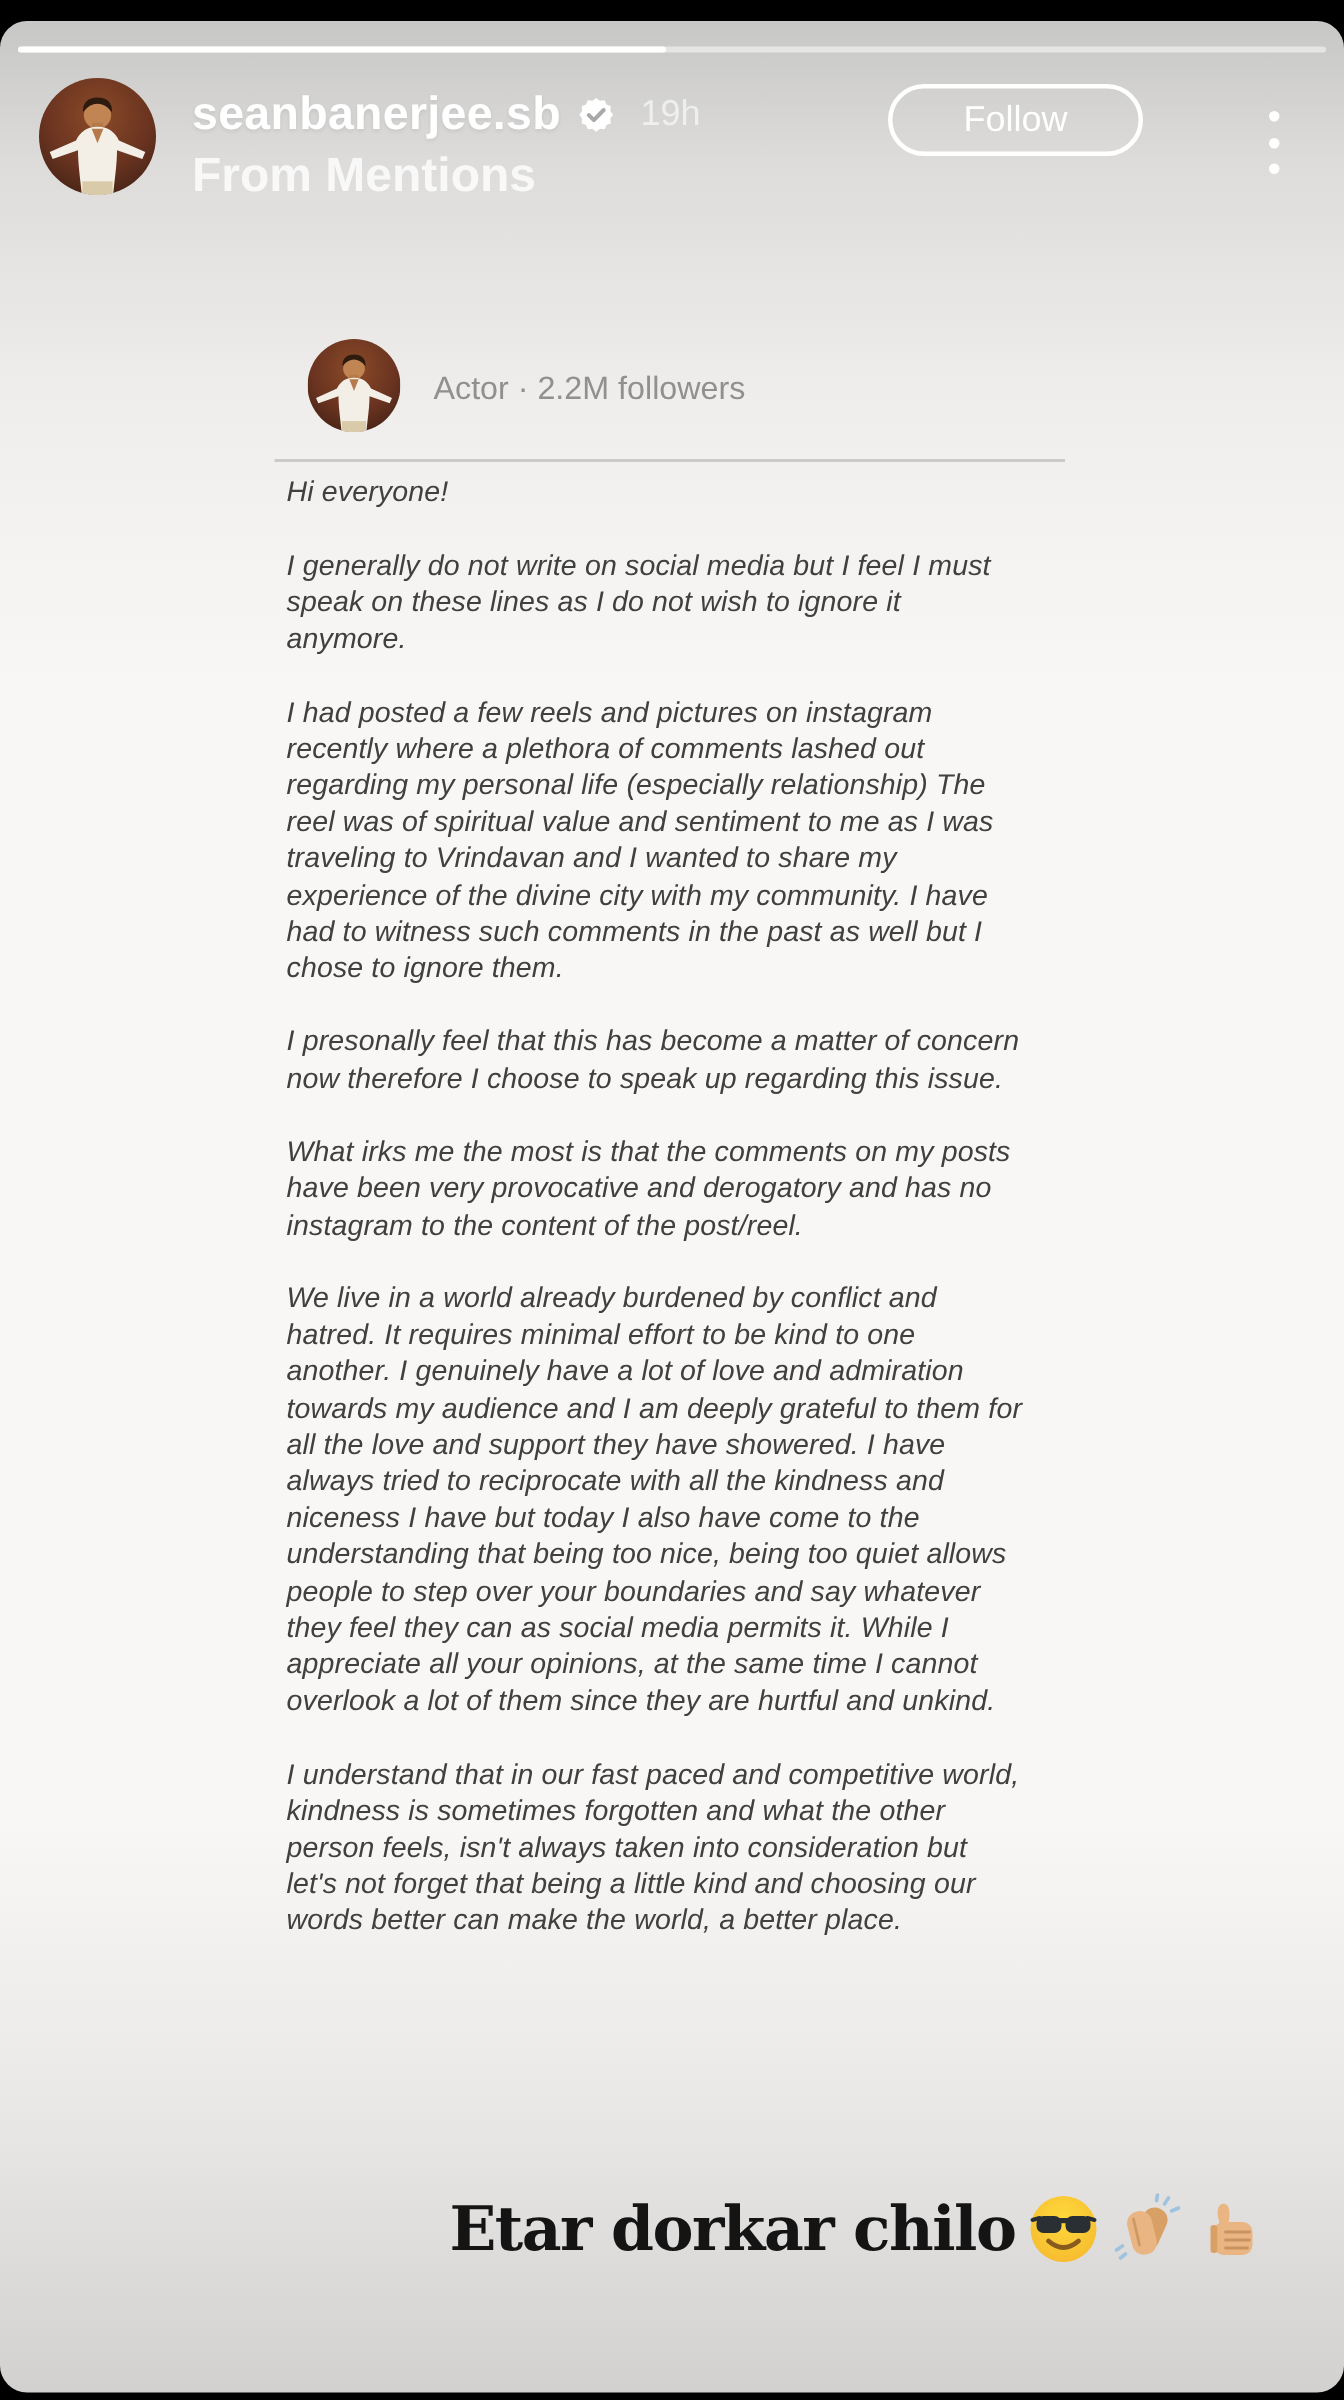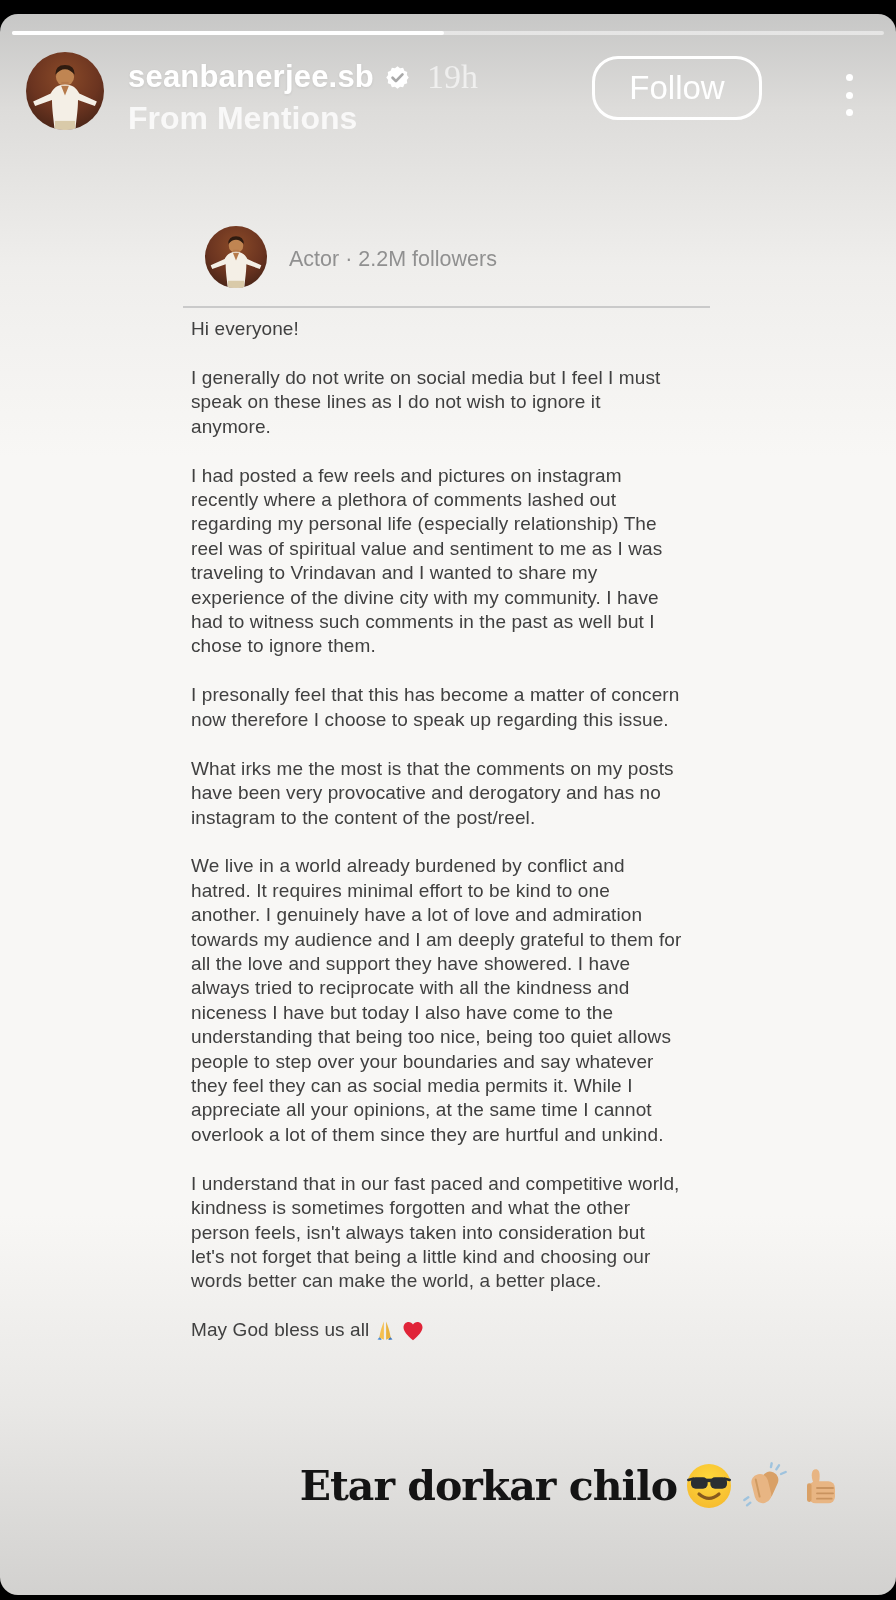--- a/index.html
+++ b/index.html
@@ -25,25 +25,25 @@
     position:absolute;left:0;top:0;width:78px;height:78px;border-radius:50%;overflow:hidden;
   }
   .story-avatar svg{display:block;width:100%;height:100%;}
   .header-text{position:absolute;left:102px;top:6px;}
   .username-row{display:flex;align-items:center;gap:10px;}
   .username{
     color:#fff;font-size:31px;font-weight:700;letter-spacing:.2px;
     text-shadow:0 1px 3px rgba(0,0,0,0.08);
   }
   .badge{width:27px;height:27px;display:inline-block;}
-  .timestamp{color:rgba(255,255,255,0.62);font-size:34px;font-weight:400;margin-left:6px;font-family:Liberation Serif, serif;}
+  .timestamp{color:rgba(255,255,255,0.62);font-size:24px;font-weight:400;margin-left:6px;}
   .source-label{color:rgba(255,255,255,0.8);font-size:32px;font-weight:600;margin-top:4px;}
   .follow-btn{
-    position:absolute;right:110px;top:4px;width:170px;height:64px;border:3px solid #fff;
-    border-radius:26px;background:transparent;color:#fff;font-size:33px;font-weight:500;
+    position:absolute;right:110px;top:4px;width:170px;height:48px;border:3px solid #fff;
+    border-radius:26px;background:transparent;color:#fff;font-size:24px;font-weight:500;
     font-family:"Liberation Sans",sans-serif;display:flex;align-items:center;justify-content:center;
     cursor:pointer;
   }
   .more-btn{
     position:absolute;right:8px;top:20px;width:30px;height:46px;display:flex;flex-direction:column;
     align-items:center;justify-content:space-between;cursor:pointer;background:none;border:none;padding:2px 0;
   }
   .more-btn i{width:7px;height:7px;border-radius:50%;background:#fff;}
   
   .post{position:absolute;left:183px;top:212px;width:527px;}
@@ -51,20 +51,21 @@
   .post-avatar{width:62px;height:62px;border-radius:50%;overflow:hidden;margin-left:22px;flex:0 0 auto;}
   .post-avatar svg{display:block;width:100%;height:100%;}
   .post-id{margin-left:22px;}
   .post-author{color:#2a2a2a;font-size:27px;font-weight:500;letter-spacing:.2px;}
   .post-meta{color:#909090;font-size:21.5px;margin-top:5px;}
   .post-divider{border:none;border-top:2px solid #cacaca;margin:18px 0 0 0;}
   .post-body{margin-top:9px;padding-right:28px;}
   .post-body p{
     margin:0 0 24.5px 0;color:#404040;font-size:19px;line-height:24.4px;letter-spacing:.1px;
     padding-left:8px;
+    font-style:italic;
   }
   .post-body p.closing{margin-bottom:0;display:flex;align-items:center;gap:4px;}
   .closing-emoji{width:24px;height:24px;display:inline-block;}
   .closing-emoji svg{display:block;width:100%;height:100%;}
   
   .caption{
     position:absolute;right:51px;top:1444px;height:56px;display:flex;align-items:center;gap:5px;
   }
   .caption-text{
     font-family:"DejaVu Serif","Liberation Serif",serif;font-weight:700;font-size:41px;
@@ -143,36 +144,20 @@
       </div>
       <hr class="post-divider">
       <div class="post-body">
         <p>Hi everyone!</p>
         <p>I generally do not write on social media but I feel I must speak on these lines as I do not wish to ignore it anymore.</p>
         <p>I had posted a few reels and pictures on instagram recently where a plethora of comments lashed out regarding my personal life (especially relationship) The reel was of spiritual value and sentiment to me as I was traveling to Vrindavan and I wanted to share my experience of the divine city with my community. I have had to witness such comments in the past as well but I chose to ignore them.</p>
         <p>I presonally feel that this has become a matter of concern now therefore I choose to speak up regarding this issue.</p>
         <p>What irks me the most is that the comments on my posts have been very provocative and derogatory and has no instagram to the content of the post/reel.</p>
         <p>We live in a world already burdened by conflict and hatred. It requires minimal effort to be kind to one another. I genuinely have a lot of love and admiration towards my audience and I am deeply grateful to them for all the love and support they have showered. I have always tried to reciprocate with all the kindness and niceness I have but today I also have come to the understanding that being too nice, being too quiet allows people to step over your boundaries and say whatever they feel they can as social media permits it. While I appreciate all your opinions, at the same time I cannot overlook a lot of them since they are hurtful and unkind.</p>
         <p>I understand that in our fast paced and competitive world, kindness is sometimes forgotten and what the other person feels, isn't always taken into consideration but let's not forget that being a little kind and choosing our words better can make the world, a better place.</p>
-        <p class="closing">
-          <span>May God bless us all</span>
-          <span class="closing-emoji">
-            <svg viewBox="0 0 24 24">
-              <path d="M4.5 20.6 L7.2 17.3 L8.6 20.9 Z" fill="#4f8fd8"></path>
-              <path d="M19.5 20.6 L16.8 17.3 L15.4 20.9 Z" fill="#3c77c2"></path>
-              <path d="M10.9 2.5 C9.1 6.8 7.3 12 6.3 18.6 L10.9 20.7 Z" fill="#f5c050"></path>
-              <path d="M13.1 2.5 C14.9 6.8 16.7 12 17.7 18.6 L13.1 20.7 Z" fill="#e9b23c"></path>
-            </svg>
-          </span>
-          <span class="closing-emoji">
-            <svg viewBox="0 0 24 24">
-              <path d="M12 21.3 C6.2 16.3 2.5 12.3 2.5 8.3 C2.5 5.2 4.9 3 7.6 3 C9.5 3 11.1 4.1 12 5.6 C12.9 4.1 14.5 3 16.4 3 C19.1 3 21.5 5.2 21.5 8.3 C21.5 12.3 17.8 16.3 12 21.3 Z" fill="#e02438"></path>
-            </svg>
-          </span>
-        </p>
       </div>
     </div>
 
     <div class="caption">
       <span class="caption-text">Etar dorkar chilo</span>
       <span class="caption-emoji">
         <svg viewBox="0 0 36 36">
           <defs>
             <radialGradient id="sgface" cx="50%" cy="35%" r="75%">
               <stop offset="0%" stop-color="#ffd93b"></stop>

